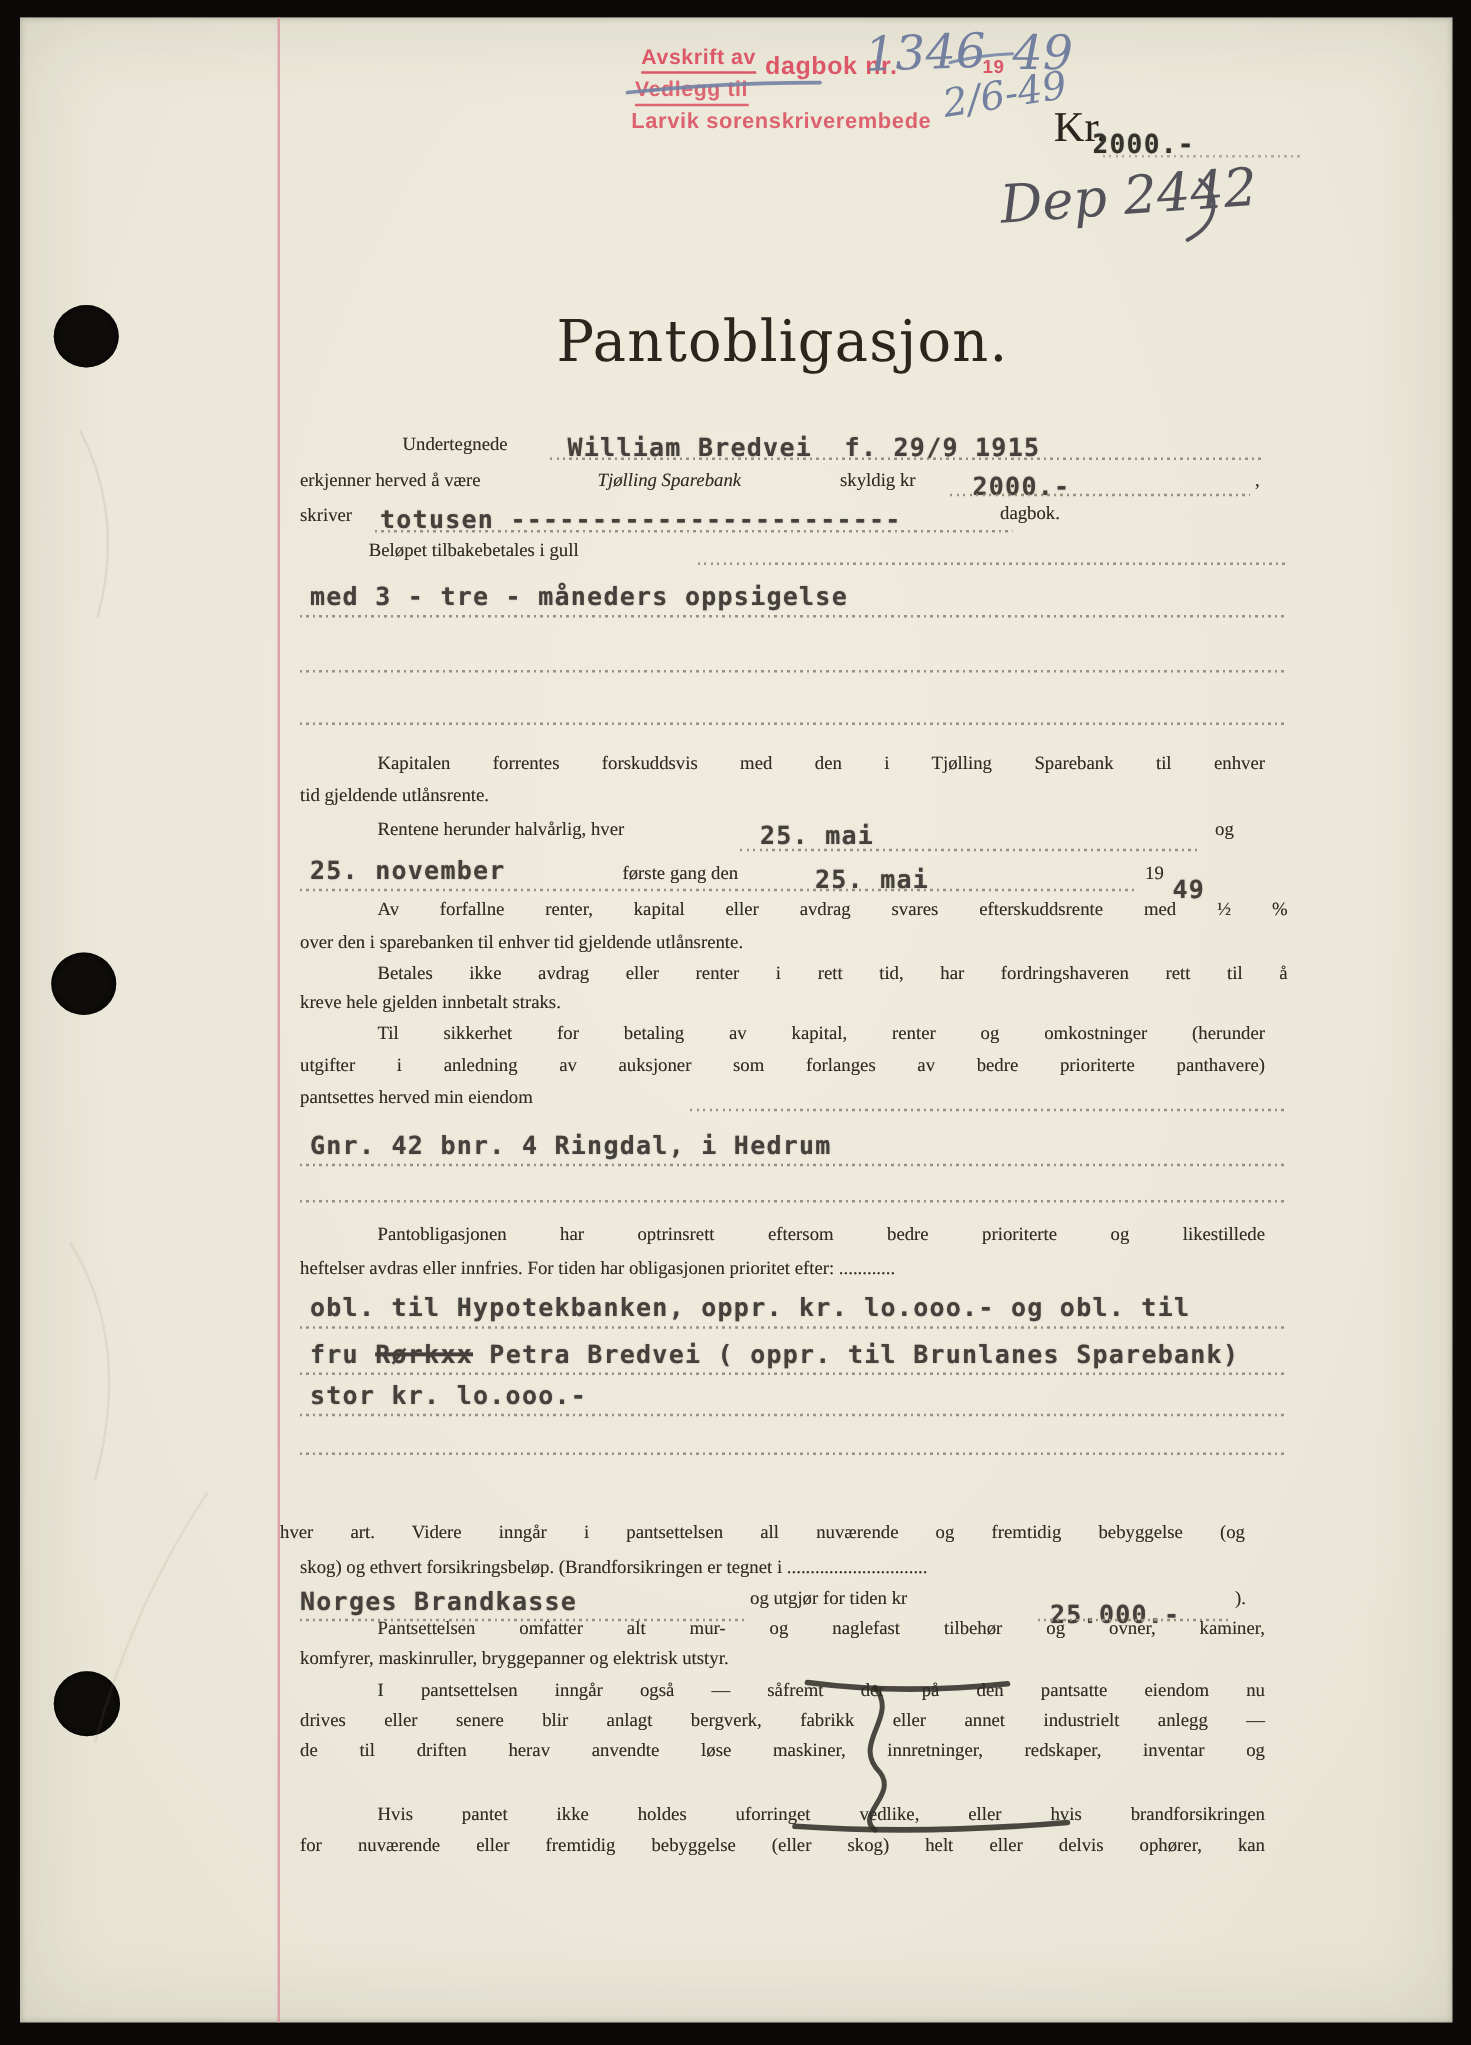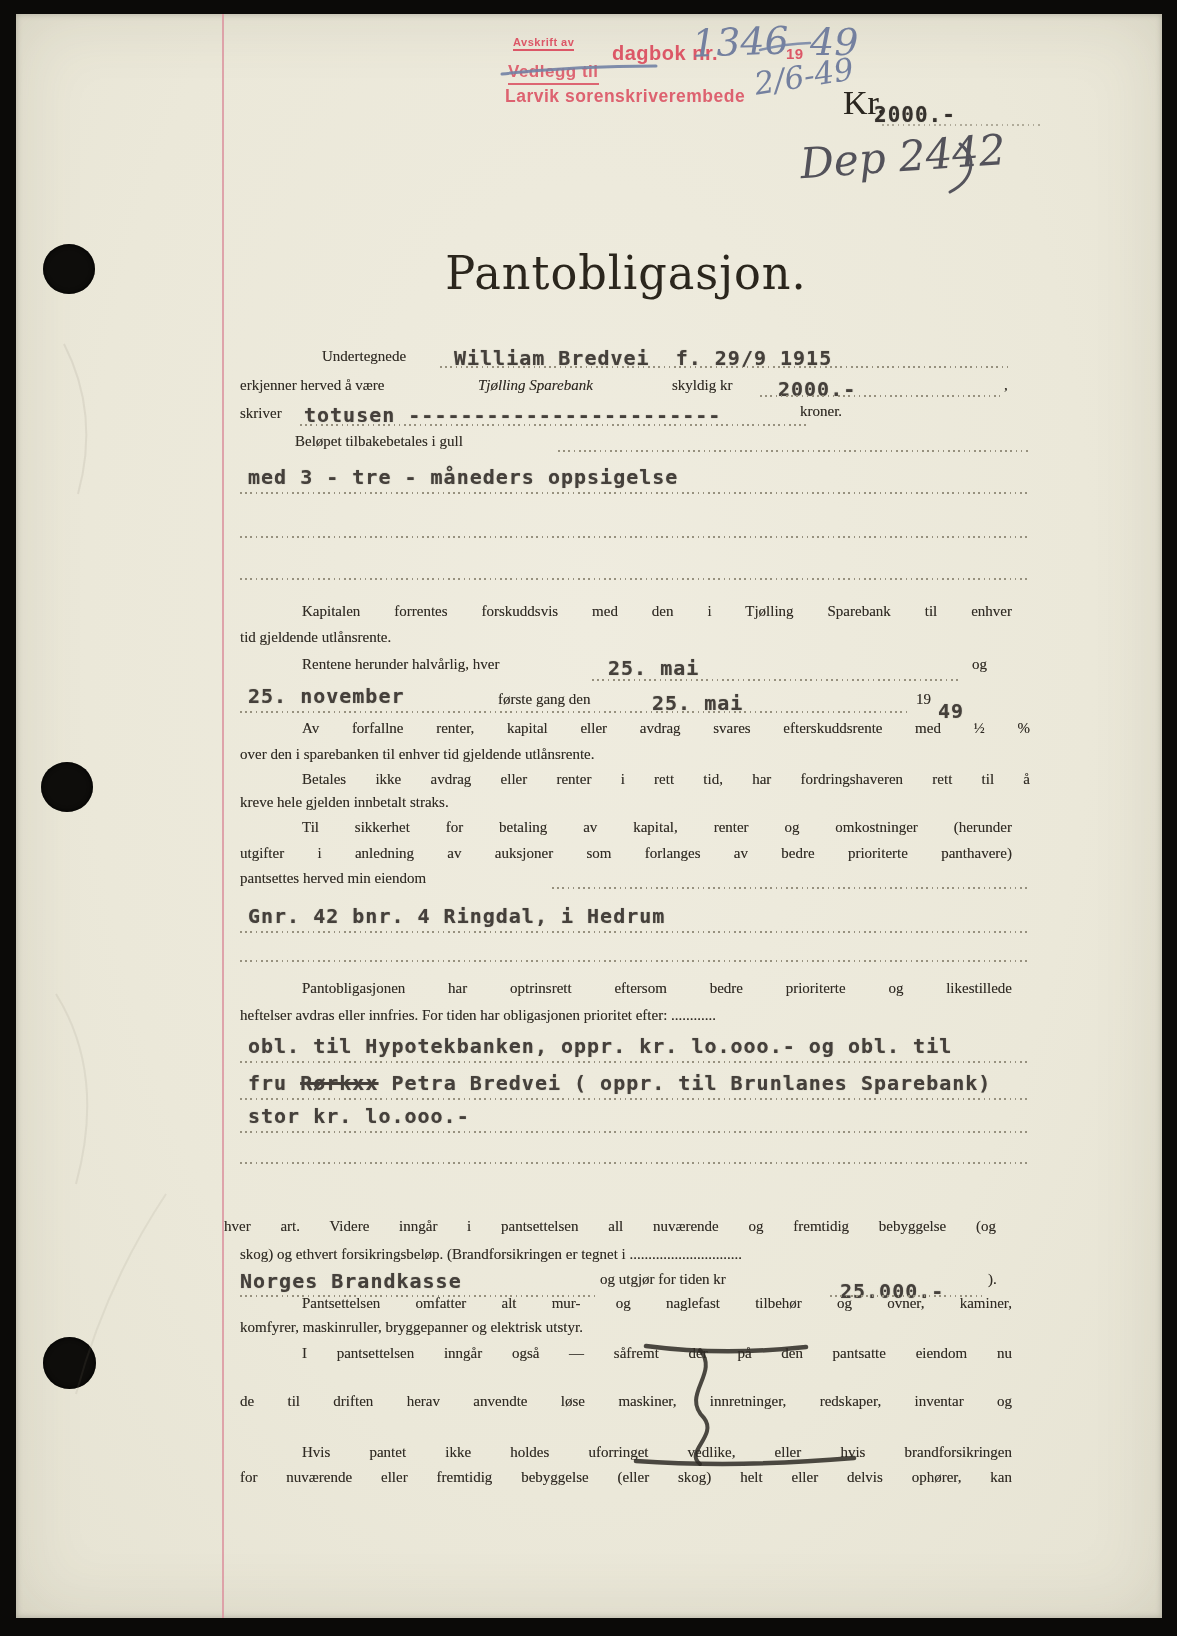--- a/index.html
+++ b/index.html
@@ -32,21 +32,21 @@
 </head>
 <body>
 
 <div class="paper">
   <div class="marginline"></div>
 
   <div class="hole" style="left:27px;top:230px;width:52px;height:50px"></div>
   <div class="hole" style="left:25px;top:748px;width:52px;height:50px"></div>
   <div class="hole" style="left:27px;top:1323px;width:53px;height:52px"></div>
 
-  <div class="abs red u-red" style="left:497px;top:22px;font-size:11px">Avskrift av</div>
+  <div class="abs red u-red" style="left:497px;top:22px;font-size:17px">Avskrift av</div>
   <div class="abs red u-red" style="left:492px;top:48px;font-size:17px;opacity:.9">Vedlegg til</div>
   <div class="abs red" style="left:596px;top:28px;font-size:20px">dagbok nr.</div>
   <div class="abs blue" style="left:676px;top:6px;font-size:38px;transform:rotate(-2deg)">1346</div>
   <div class="abs red" style="left:770px;top:31px;font-size:15px">19</div>
   <div class="abs blue" style="left:794px;top:6px;font-size:38px">49</div>
   <div class="abs red" style="left:489px;top:72px;font-size:17.5px;opacity:.92">Larvik sorenskriverembede</div>
   <div class="abs blue" style="left:738px;top:44px;font-size:31px;transform:rotate(-9deg)">2/6-49</div>
   <div class="abs pr" style="left:827px;top:78px;font-size:34px;color:#2a261f">Kr.</div>
   <div class="abs dot" style="left:866px;top:110px;width:160px;opacity:.7"></div>
   <div class="abs ty" style="left:858px;top:90px;font-size:21px;color:#35312d">2000.-</div>
@@ -60,21 +60,21 @@
 
   <div class="abs pr" style="left:224px;top:360px">erkjenner herved å være</div>
   <div class="abs pr it" style="left:462px;top:360px">Tjølling Sparebank</div>
   <div class="abs pr" style="left:656px;top:360px">skyldig kr</div>
   <div class="abs ty" style="left:762px;top:364px">2000.-</div>
   <div class="abs dot" style="left:744px;top:381px;width:240px"></div>
   <div class="abs pr" style="left:988px;top:360px">,</div>
 
   <div class="abs pr" style="left:224px;top:388px">skriver</div>
   <div class="abs ty" style="left:288px;top:390px">totusen ------------------------</div>
-  <div class="abs pr" style="left:784px;top:386px">kroner.</div>
+  <div class="abs pr" style="left:784px;top:386px">dagbok.</div>
   <div class="abs dot" style="left:284px;top:410px;width:510px"></div>
 
   <div class="abs pr" style="left:232px;top:416px;text-indent:47px">Beløpet tilbakebetales i gull</div>
   <div class="abs dot" style="left:542px;top:436px;width:470px"></div>
 
   <div class="abs ty" style="left:232px;top:452px">med 3 - tre - måneders oppsigelse</div>
   <div class="abs dot" style="left:224px;top:478px;width:788px"></div>
   <div class="abs dot" style="left:224px;top:522px;width:788px"></div>
   <div class="abs dot" style="left:224px;top:564px;width:788px"></div>
 
@@ -123,20 +123,21 @@
   <div class="abs ty" style="left:224px;top:1256px">Norges Brandkasse</div>
   <div class="abs dot" style="left:224px;top:1281px;width:356px"></div>
   <div class="abs pr" style="left:584px;top:1254px">og utgjør for tiden kr</div>
   <div class="abs ty" style="left:824px;top:1266px">25.000.-</div>
   <div class="abs dot" style="left:814px;top:1281px;width:154px"></div>
   <div class="abs pr" style="left:972px;top:1254px">).</div>
 
   <div class="abs pr just ind" style="left:224px;top:1278px;width:772px">Pantsettelsen omfatter alt mur- og naglefast tilbehør og ovner, kaminer,</div>
   <div class="abs pr" style="left:224px;top:1302px">komfyrer, maskinruller, bryggepanner og elektrisk utstyr.</div>
   <div class="abs pr just ind" style="left:224px;top:1328px;width:772px">I pantsettelsen inngår også — såfremt der på den pantsatte eiendom nu</div>
+  <div class="abs pr just" style="left:224px;top:1352px;width:772px">drives eller senere blir anlagt bergverk, fabrikk eller annet industrielt anlegg —</div>
   <div class="abs pr just" style="left:224px;top:1376px;width:772px">de til driften herav anvendte løse maskiner, innretninger, redskaper, inventar og</div>
   <div class="abs pr just ind" style="left:224px;top:1427px;width:772px">Hvis pantet ikke holdes uforringet vedlike, eller hvis brandforsikringen</div>
   <div class="abs pr just" style="left:224px;top:1452px;width:772px">for nuværende eller fremtidig bebyggelse (eller skog) helt eller delvis ophører, kan</div>
 
   <svg class="ink" width="1146" height="1604" viewBox="0 0 1146 1604">
     <path d="M 486 60 Q 560 52 640 52" stroke="#7282a4" stroke-width="3" fill="none" stroke-linecap="round" opacity="0.9"></path>
     <path d="M 744 36 Q 768 30 794 29" stroke="#7282a4" stroke-width="2.5" fill="none" stroke-linecap="round" opacity="0.85"></path>
     <path d="M 944 130 C 962 144 957 166 934 178" stroke="#55545c" stroke-width="3" fill="none" stroke-linecap="round"></path>
     <path d="M 630 1332 Q 706 1342 790 1333" stroke="#2e2a24" stroke-width="4.5" fill="none" stroke-linecap="round" opacity="0.85"></path>
     <path d="M 684 1336 C 704 1360 664 1380 688 1404 C 702 1422 668 1438 684 1450" stroke="#2e2a24" stroke-width="4" fill="none" stroke-linecap="round" opacity="0.85"></path>

